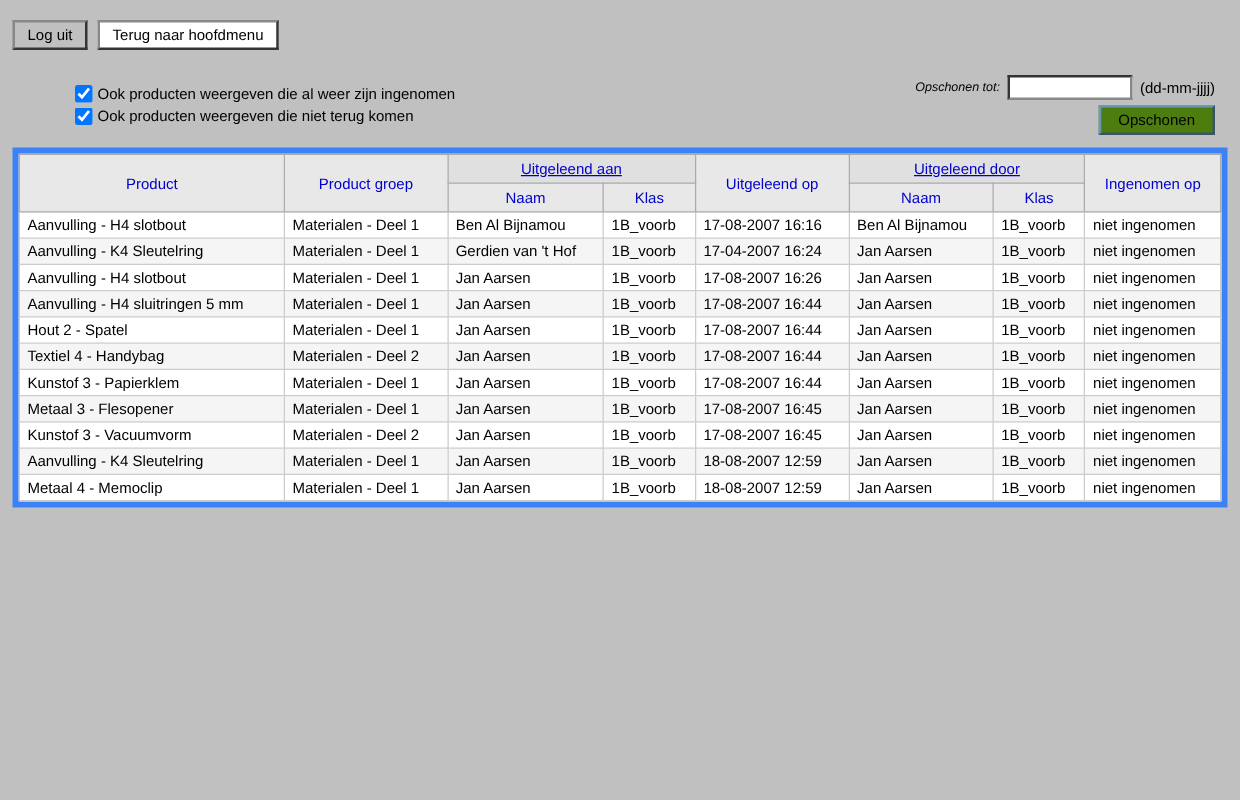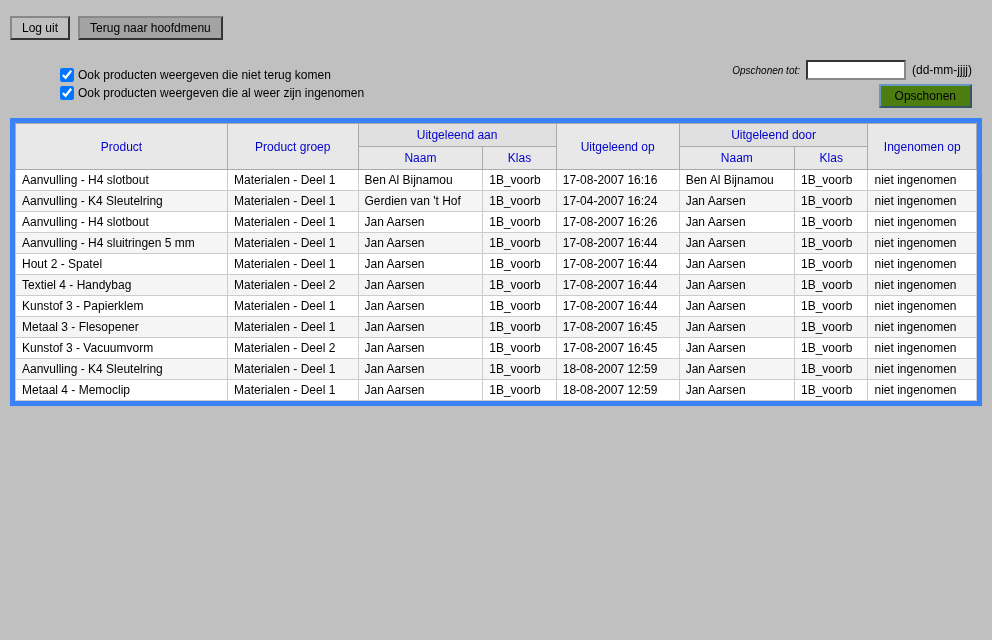--- a/index.html
+++ b/index.html
@@ -19,21 +19,21 @@
     }
     .btn-logout {
       background: #c0c0c0;
       border: 2px outset #888;
       padding: 3px 10px;
       font-size: 12px;
       cursor: pointer;
       color: #000;
     }
     .btn-main {
-      background: #a3a3a3;
+      background: #ffffff;
       border: 2px outset #888;
       padding: 3px 10px;
       font-size: 12px;
       cursor: pointer;
       color: #000;
       text-align: right;
     }
     .filter-section {
       display: flex;
       align-items: center;
@@ -94,20 +94,21 @@
       background: #e8e8e8;
       border: 1px solid #aaa;
       padding: 4px 6px;
       font-weight: normal;
       color: #0000cc;
       text-align: center;
       font-size: 12px;
     }
     th.group-header {
       background: #e0e0e0;
+      text-decoration: underline;
     }
     td {
       border: 1px solid #ccc;
       padding: 3px 6px;
       font-size: 12px;
       color: #000;
       vertical-align: middle;
     }
     tr:nth-child(even) td {
       background: #f5f5f5;
@@ -131,25 +132,25 @@
 
 <div class="top-bar">
   <button class="btn-logout">Log uit</button>
   <button class="btn-main">Terug naar hoofdmenu</button>
 </div>
 
 <div class="filter-section">
   <div class="filter-left">
     <label class="checkbox-label">
       <input type="checkbox" checked="" style="">
-      <span>Ook producten weergeven die niet terug komen</span>
+      <span>Ook producten weergeven die al weer zijn ingenomen</span>
     </label>
     <label class="checkbox-label">
       <input type="checkbox" checked="" style="">
-      <span>Ook producten weergeven die al weer zijn ingenomen</span>
+      <span>Ook producten weergeven die niet terug komen</span>
     </label>
   </div>
   <div class="filter-right-inner">
     <div class="filter-row-top">
       <span class="opschonen-label">Opschonen tot:</span>
       <input class="opschonen-input" type="text" value="" style="">
       <span class="opschonen-format">(dd-mm-jjjj)</span>
     </div>
     <button class="btn-opschonen">Opschonen</button>
   </div>

